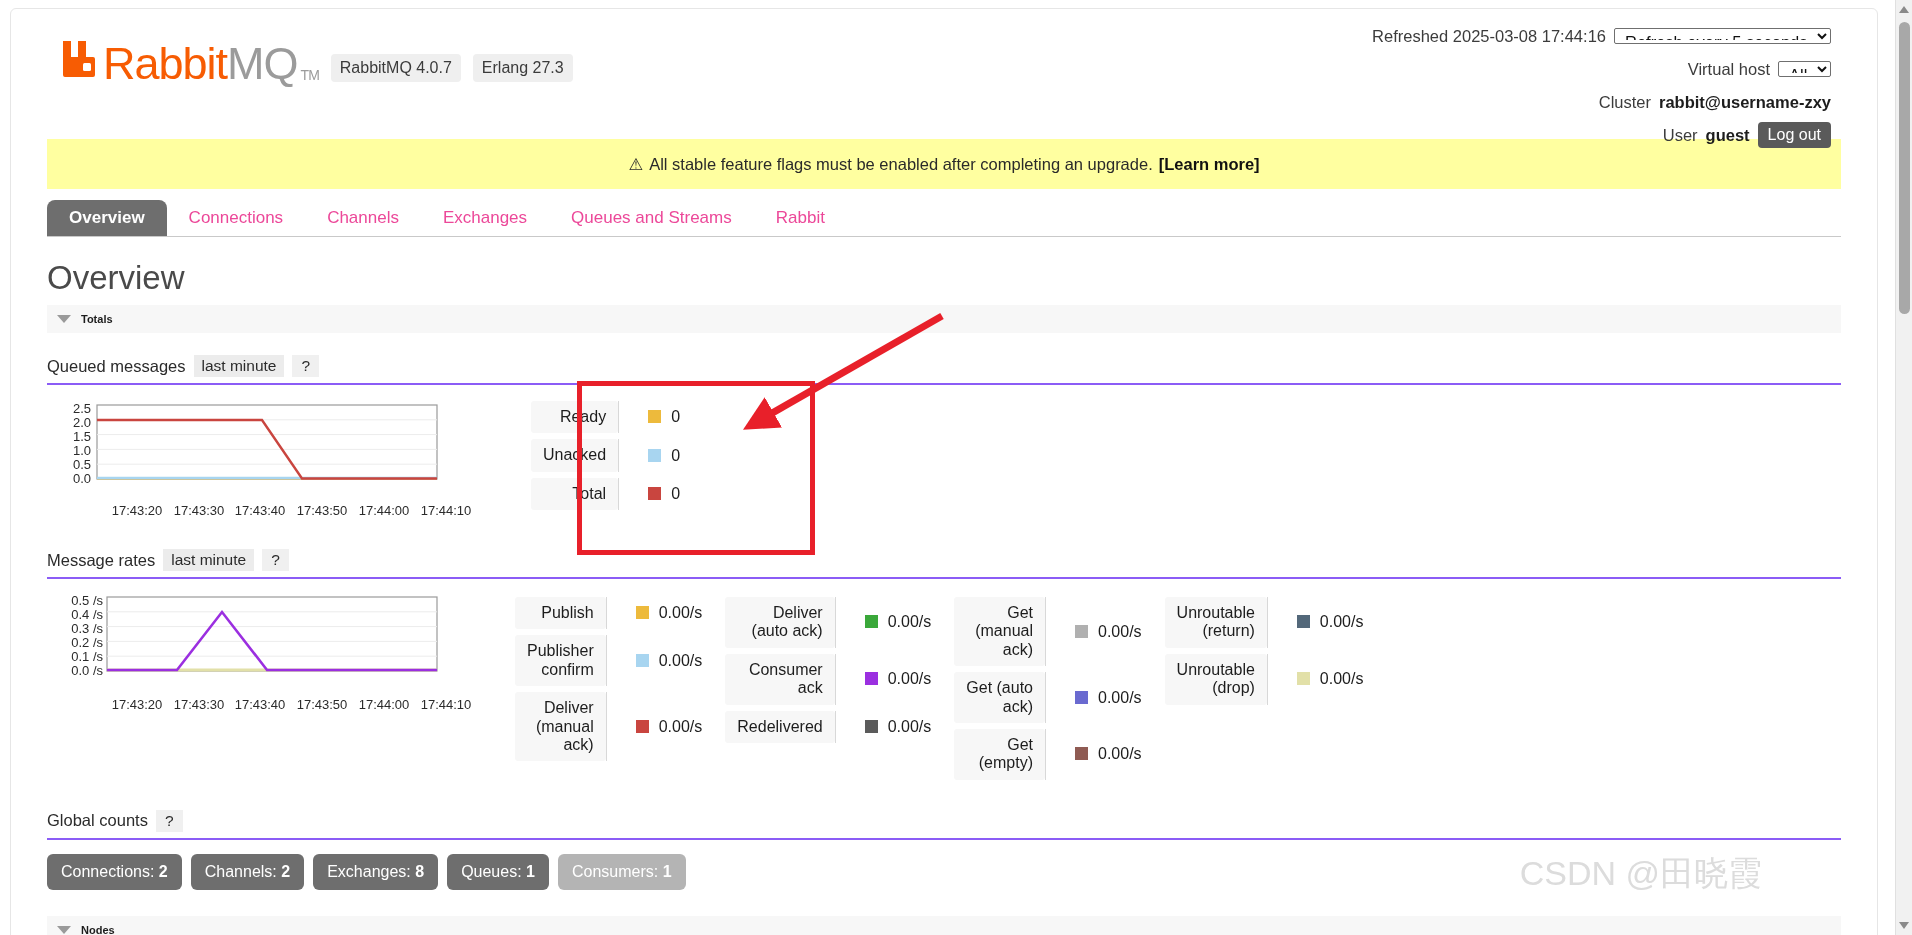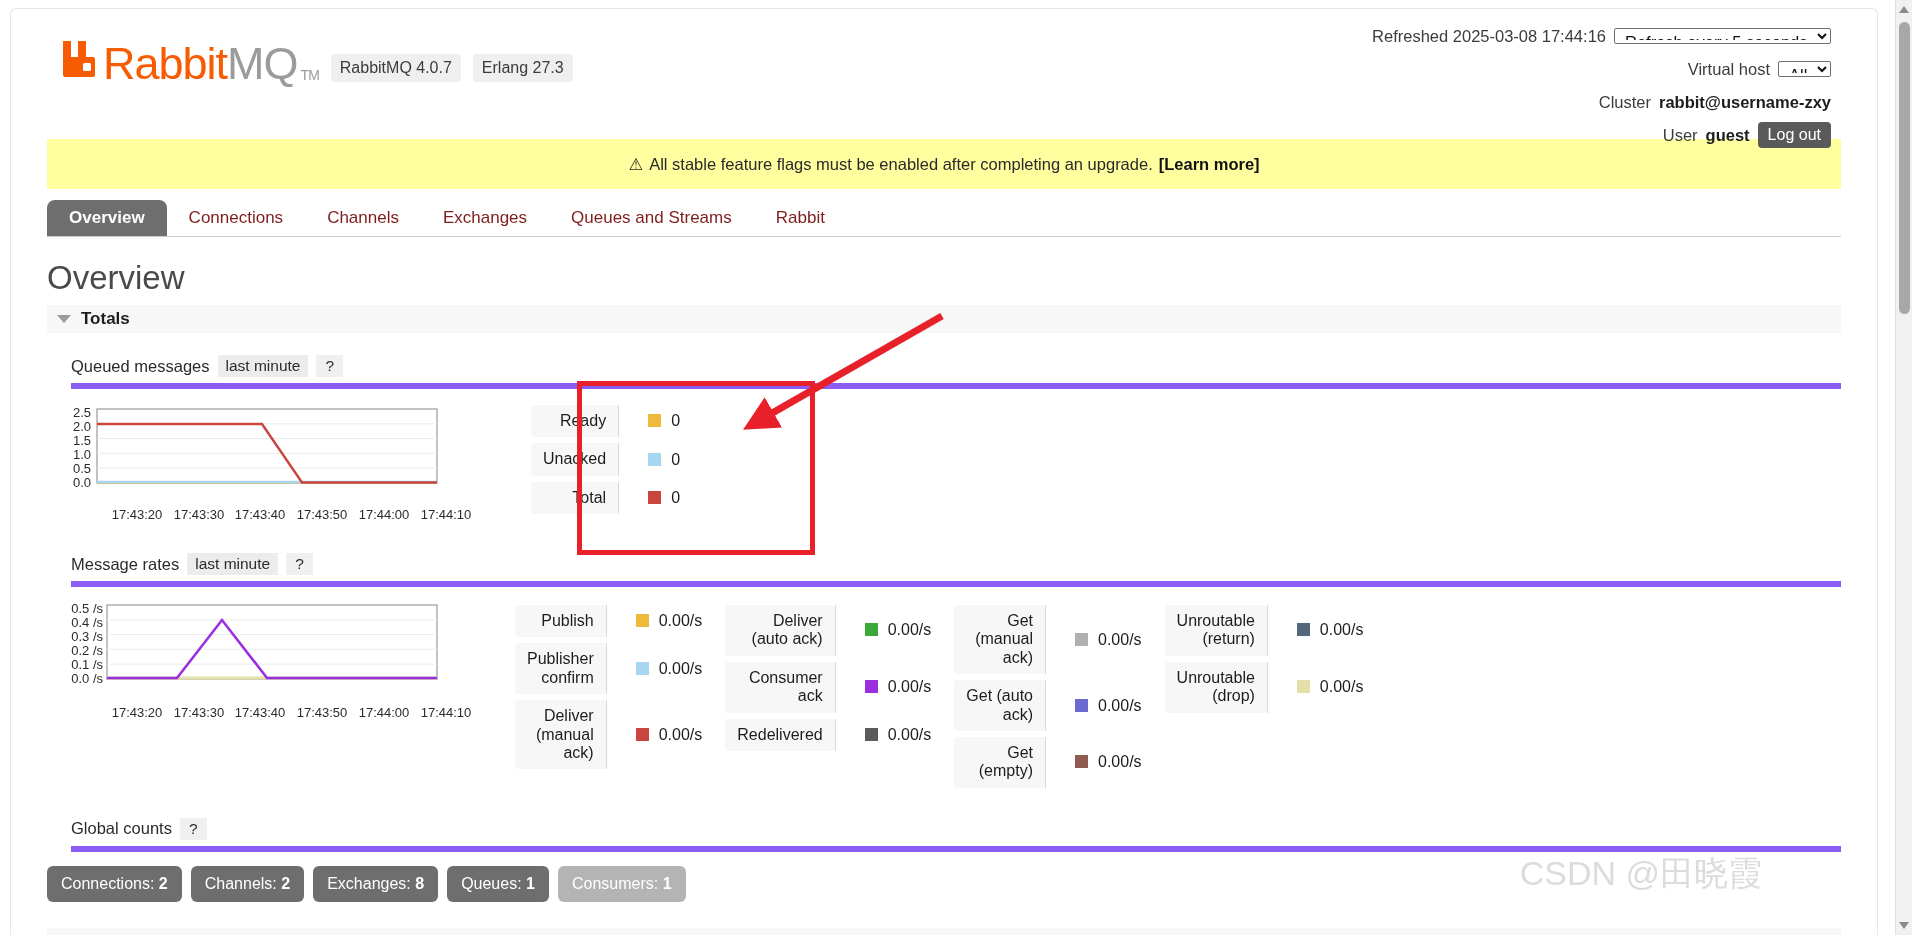--- a/index.html
+++ b/index.html
@@ -105,21 +105,21 @@
   
   .tabs {
     margin: 12px 36px 0 36px;
     display: flex;
     align-items: flex-end;
     border-bottom: 1px solid #c9c9c9;
     height: 36px;
   }
   .tab {
     font-size: 17px;
-    color: #7f1d1d;
+    color: #ec4899;
     padding: 8px 22px;
     cursor: pointer;
     border-radius: 8px 8px 0 0;
     white-space: nowrap;
   }
   .tab.active {
     background: #6e6e6e;
     color: #fff;
     font-weight: bold;
   }
@@ -129,40 +129,39 @@
   h1.page-title {
     font-size: 33px;
     font-weight: normal;
     color: #4a4a4a;
     margin: 22px 0 8px 0;
   }
   .section-head {
     background: #f7f7f7;
     height: 28px;
     display: flex; align-items: center; gap: 10px;
-    font-size: 17px;
+    font-size: 11px;
     font-weight: bold;
     color: #1d1d1d;
     padding-left: 10px;
     cursor: pointer;
   }
   .caret {
     width: 0; height: 0;
     border-left: 7px solid transparent;
     border-right: 7px solid transparent;
     border-top: 8px solid #9a9a9a;
   }
   .sub-head {
     display: flex; align-items: center; gap: 8px;
     margin-top: 22px;
     font-size: 16.5px;
     color: #2b2b2b;
-    border-bottom: 6px solid #8b5cf6;
+    border-bottom: 2px solid #8b5cf6;
     padding-bottom: 6px;
-    margin-left: 24px;
   }
   .chip {
     background: #ececec;
     padding: 2px 8px;
     font-size: 15.5px;
     color: #2b2b2b;
     cursor: pointer;
   }
   .chip.q { background: #f0f0f0; padding: 2px 9px; }
 

